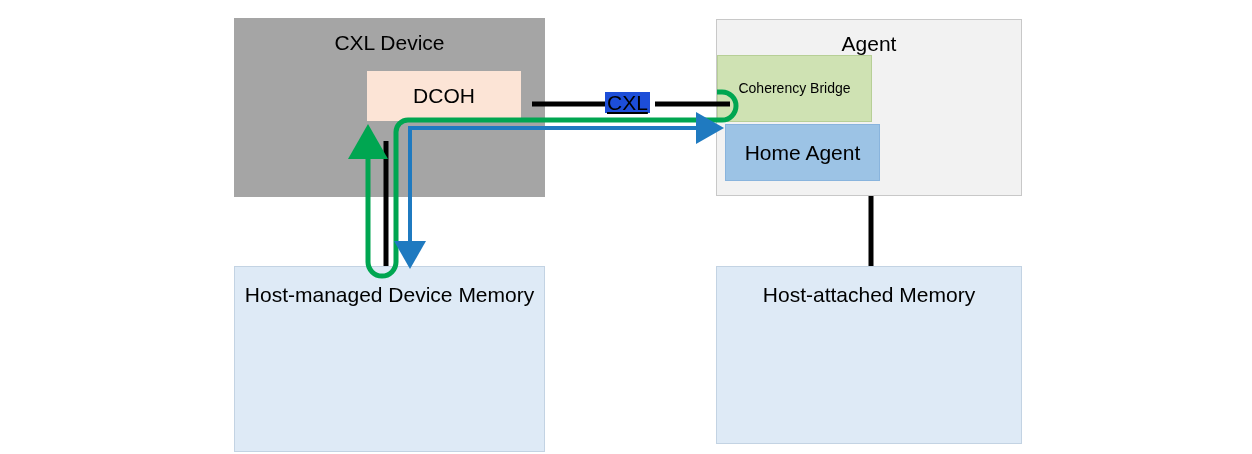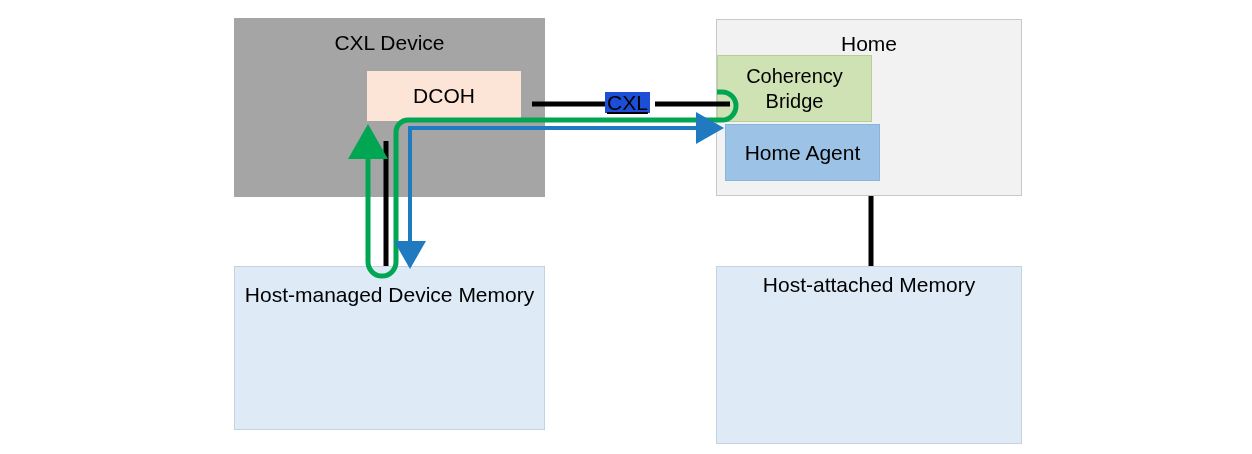--- a/index.html
+++ b/index.html
@@ -71,21 +71,21 @@
 
   
   #coherency-bridge {
     left: 717px;
     top: 55px;
     width: 155px;
     height: 67px;
     background: #cfe2b3;
     border: 1px solid #b7cf96;
     align-items: center;
-    font-size: 20px;
+    font-size: 14px;
     color: #000000;
   }
 
   
   #home-agent {
     left: 717px;
     top: 124px;
     width: 155px;
     height: 57px;
     background: #9cc3e5;
@@ -94,37 +94,37 @@
     font-size: 21px;
     color: #000000;
     margin-left: 8px;
   }
 
   
   #hdm {
     left: 234px;
     top: 266px;
     width: 311px;
-    height: 164px;
+    height: 186px;
     background: #deeaf6;
     border: 1px solid #c3d3e3;
     align-items: flex-start;
     padding-top: 15px;
     font-size: 21px;
     color: #000000;
   }
   #ham {
     left: 716px;
     top: 266px;
     width: 306px;
     height: 178px;
     background: #deeaf6;
     border: 1px solid #c3d3e3;
     align-items: flex-start;
-    padding-top: 5px;
+    padding-top: 15px;
     font-size: 21px;
     color: #000000;
   }
 
   
   #connectors {
     position: absolute;
     left: 0;
     top: 0;
     width: 1252px;
@@ -151,21 +151,21 @@
 
   <div class="box" id="cxl-device">
     <span class="box-label">CXL Device</span>
   </div>
 
   <div class="box" id="dcoh">
     <span class="box-label">DCOH</span>
   </div>
 
   <div class="box" id="host">
-    <span class="box-label">Home</span>
+    <span class="box-label">Agent</span>
   </div>
 
   <div class="box" id="coherency-bridge">
     <span class="box-label">Coherency Bridge</span>
   </div>
 
   <div class="box" id="home-agent">
     <span class="box-label">Home Agent</span>
   </div>
 

